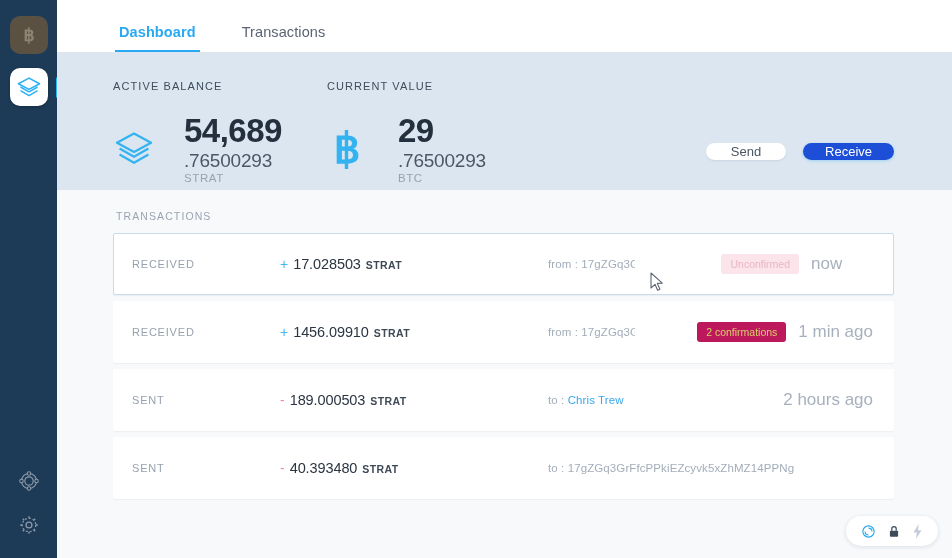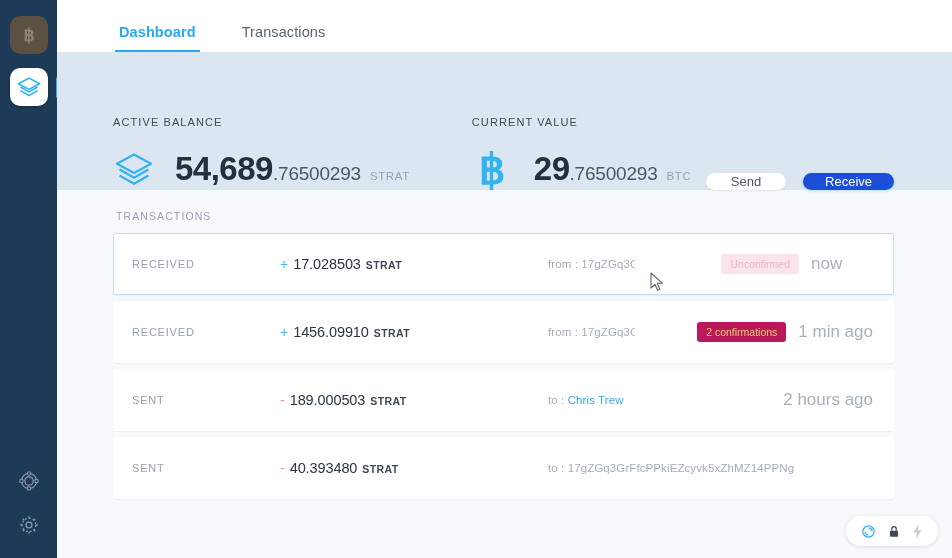--- a/index.html
+++ b/index.html
@@ -78,36 +78,35 @@
     height: 2px;
     background: #29a9f2;
   }
 
   
   .balance-band {
     background: #dbe6f1;
     height: 138px;
     flex: 0 0 138px;
     display: flex;
-    align-items: flex-end;
+    align-items: center;
     padding: 22px 0 0 0;
     position: relative;
-    gap: 8px;
   }
   .bal-block { padding-left: 56px; }
   .bal-block.second { padding-left: 54px; }
   .bal-label {
     font-size: 11px;
     letter-spacing: 1.1px;
     color: #3f4c5c;
     margin-bottom: 20px;
   }
   .bal-row { display: flex; align-items: center; }
   .bal-icon { width: 46px; display: flex; align-items: center; justify-content: flex-start; }
-  .bal-amount { display: flex; align-items: baseline; margin-left: 16px; }
+  .bal-amount { display: flex; align-items: baseline; margin-left: 16px; flex-direction: column; }
   .bal-int {
     font-size: 33px;
     font-weight: bold;
     color: #24303d;
     letter-spacing: -.5px;
   }
   .bal-dec {
     font-size: 19px;
     color: #4c5765;
     letter-spacing: -.2px;

